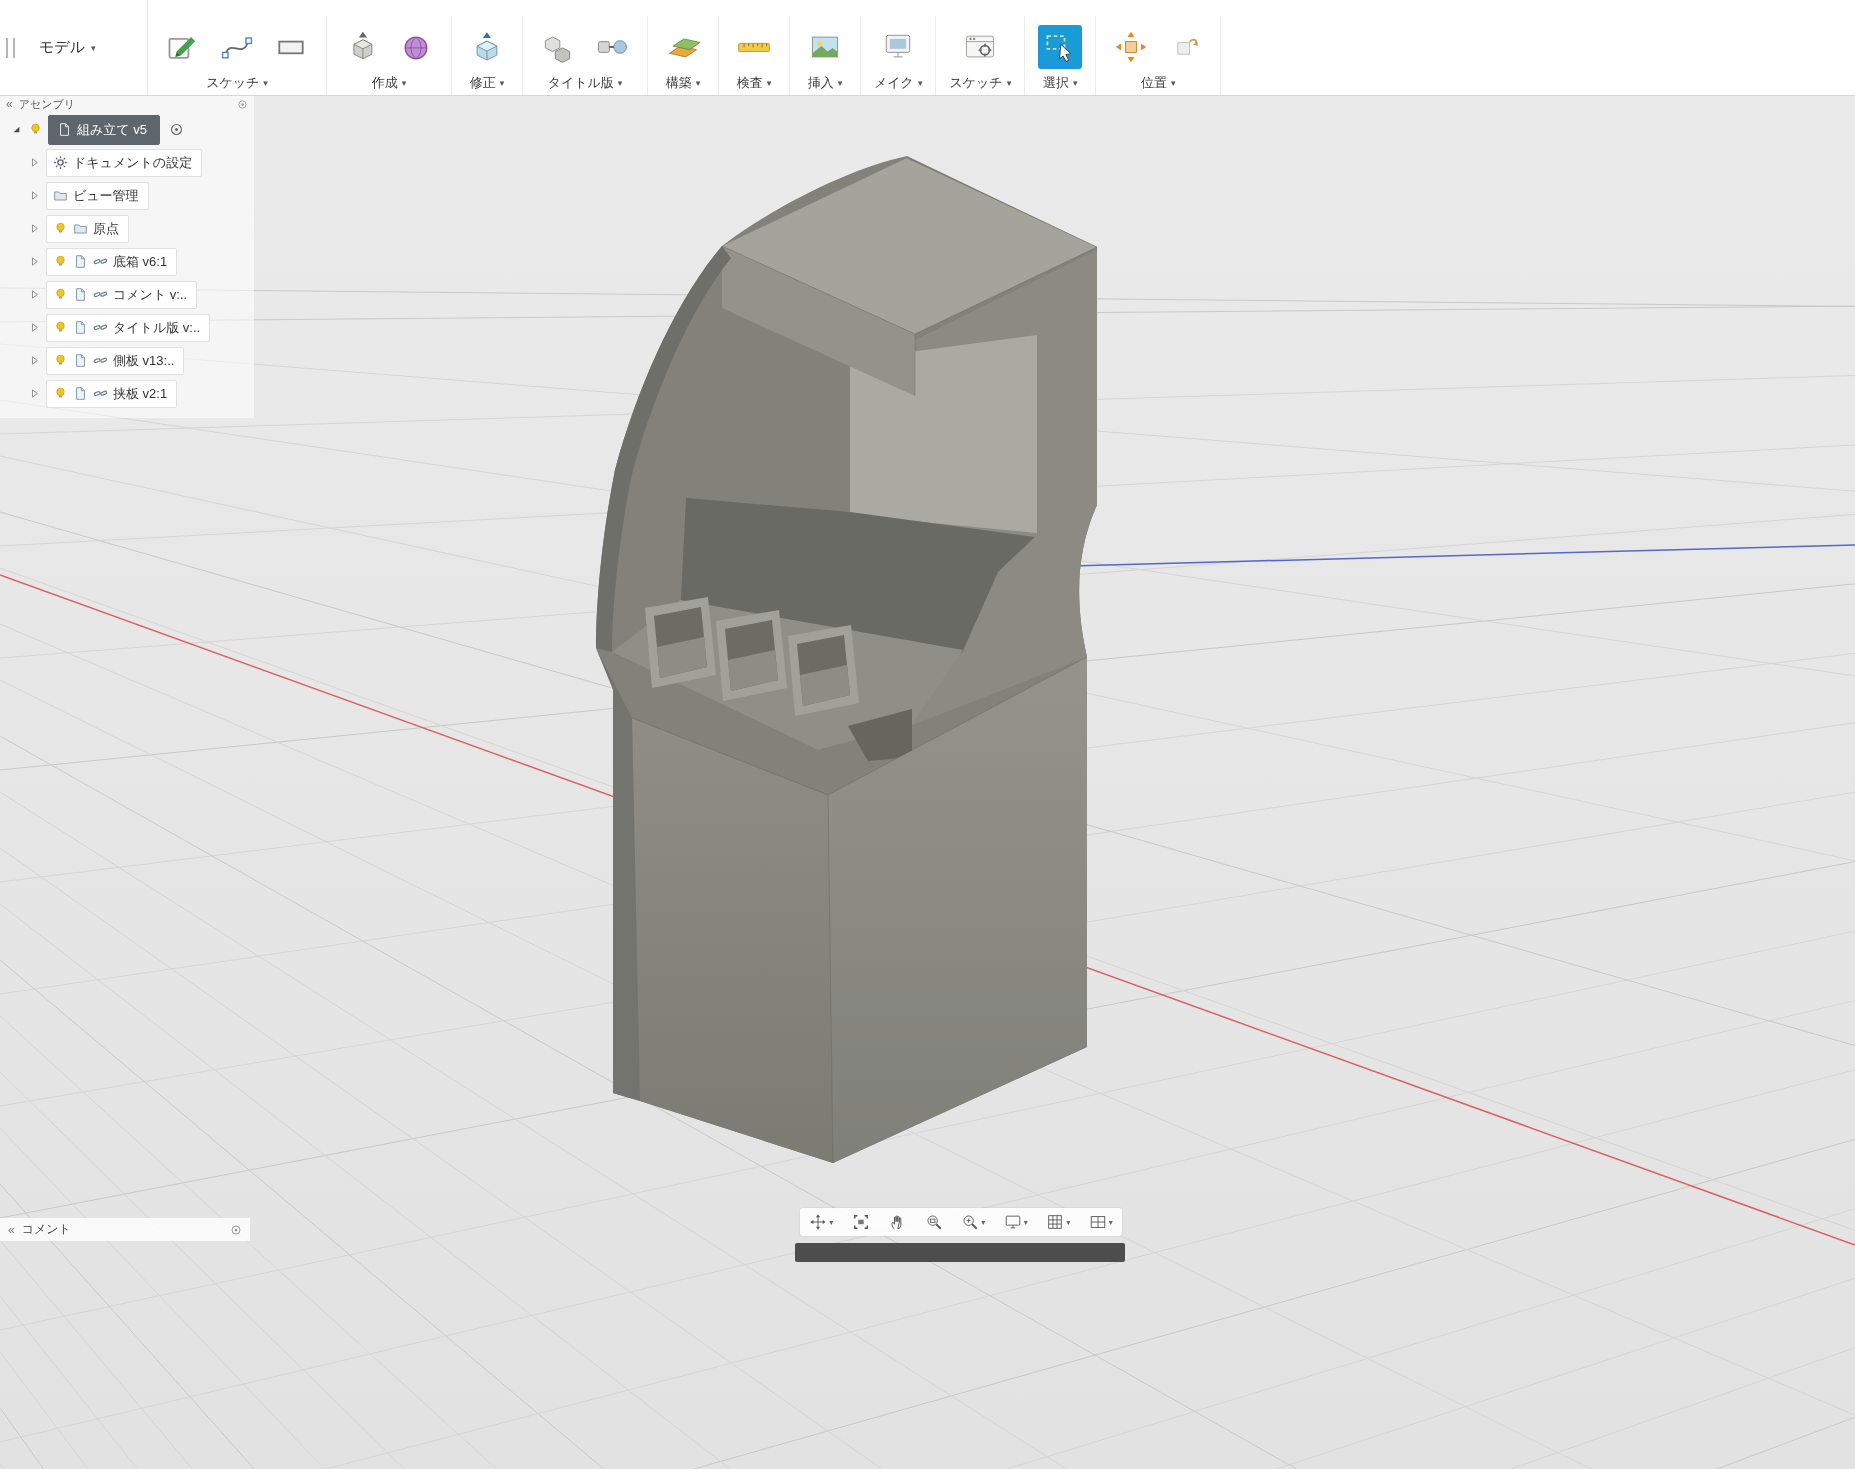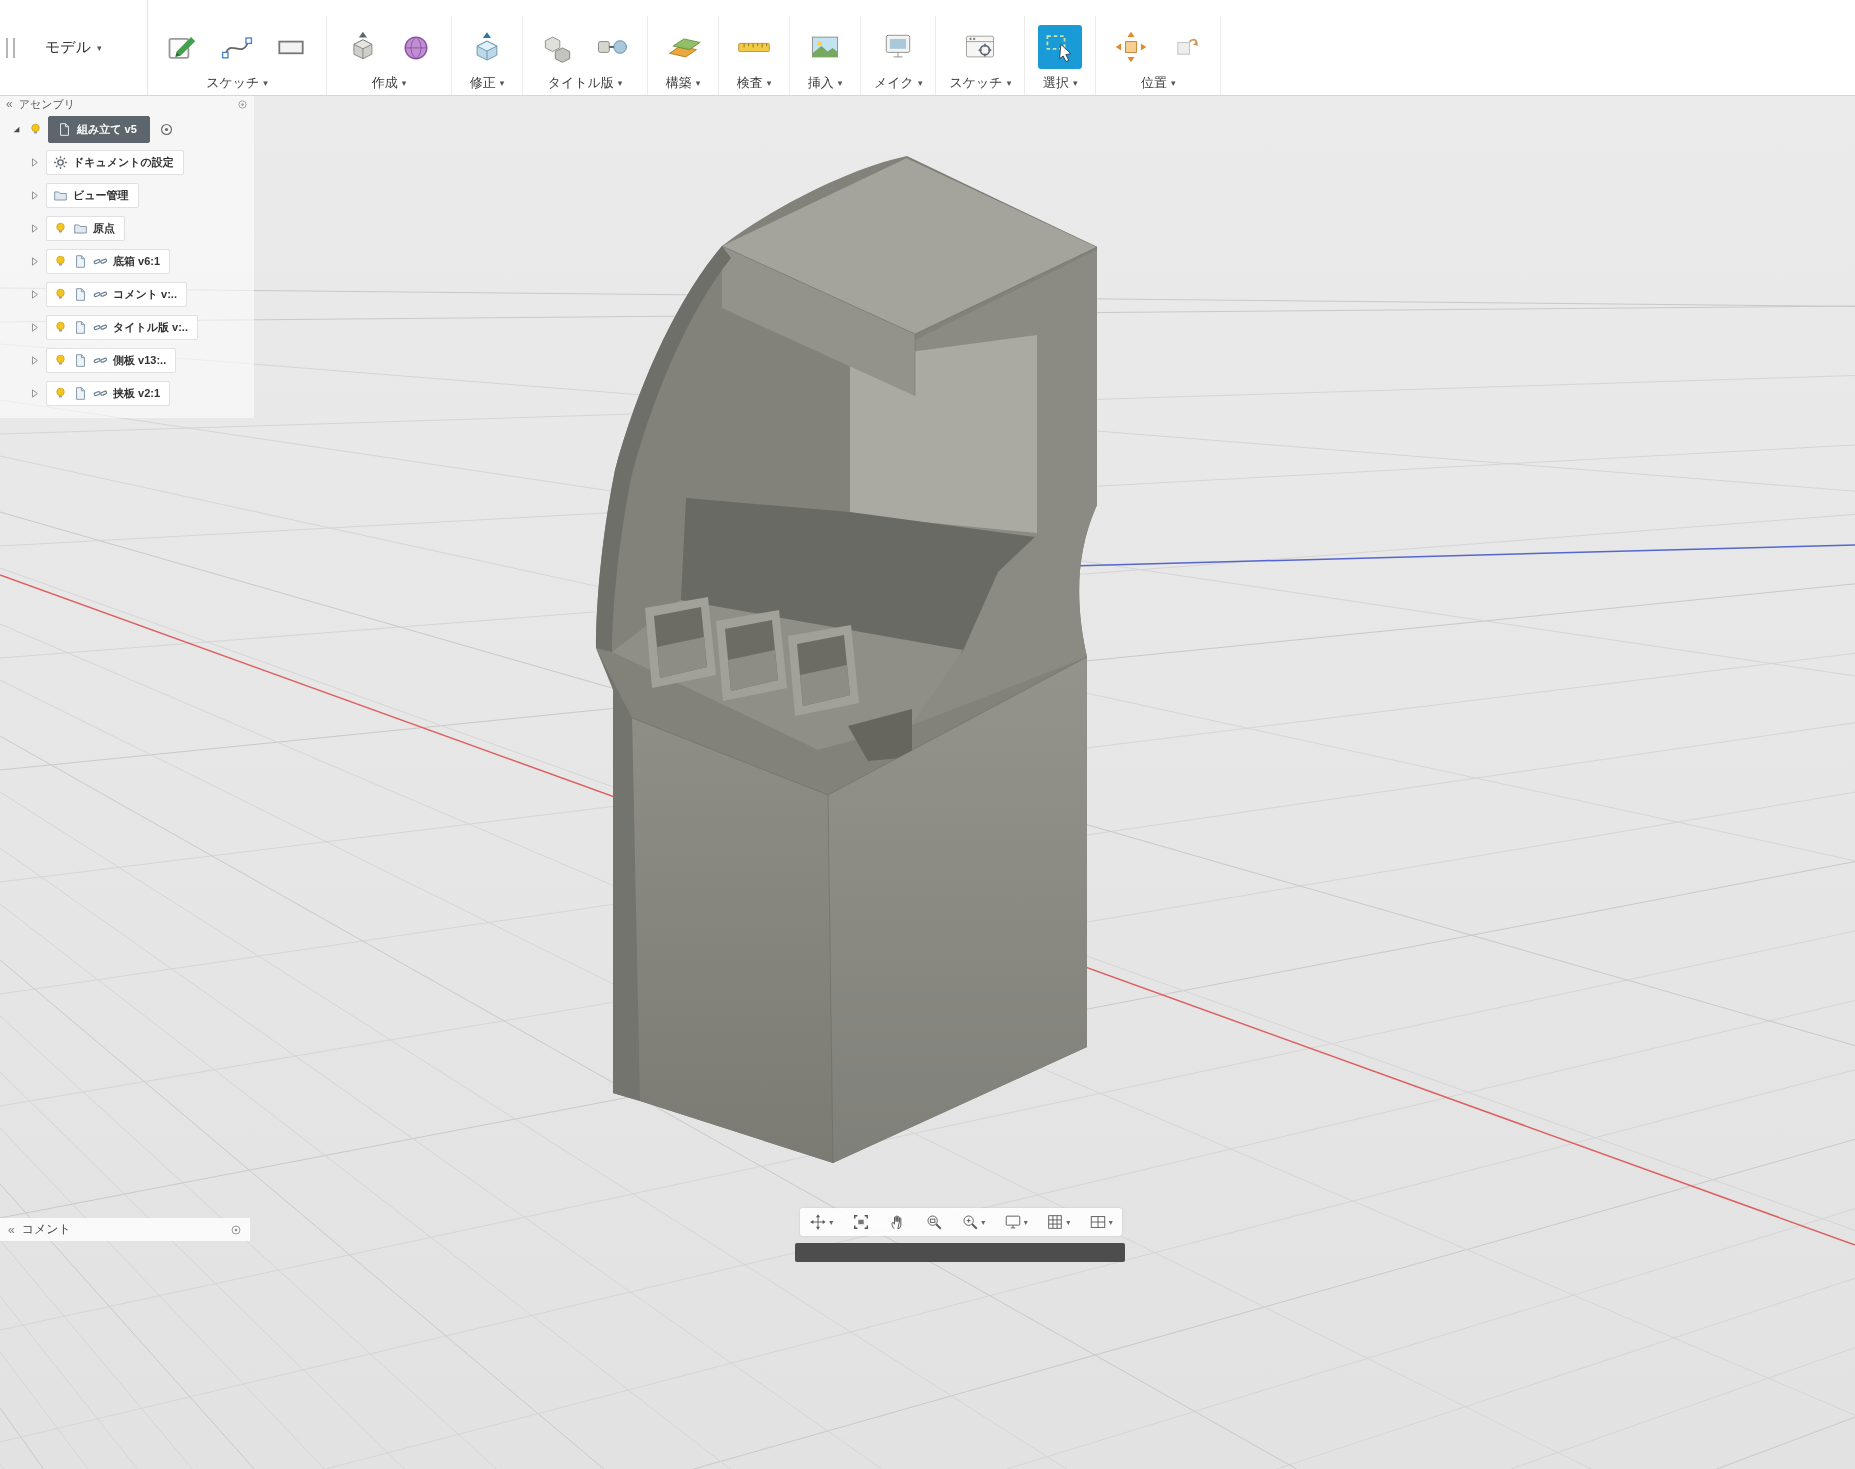--- a/index.html
+++ b/index.html
@@ -5,21 +5,21 @@
   html,body{margin:0;padding:0;width:1855px;height:1469px;overflow:hidden;
     background:#e6e6e6;font-family:"Liberation Sans","DejaVu Sans",sans-serif;}
   #stage{position:relative;width:1855px;height:1469px;}
 
   
   #viewport{position:absolute;left:0;top:0;width:1855px;height:1469px;z-index:0;}
 
   
   .toolbar{position:absolute;left:0;top:0;right:0;height:95px;background:#ffffff;
     border-bottom:1px solid #d6d6d6;display:flex;align-items:stretch;z-index:10;}
-  .tb-left{width:148px;display:flex;align-items:center;gap:16px;padding-left:6px;
+  .tb-left{width:148px;display:flex;align-items:center;gap:10px;padding-left:6px;
     border-right:1px solid #e6e6e6;box-sizing:border-box;}
   .grip{width:5px;height:20px;border-left:2px solid #b5b5b5;border-right:2px solid #b5b5b5;}
   .workspace{display:flex;align-items:center;gap:6px;font-size:15px;color:#333;margin-left:14px;cursor:default;}
   .caret{font-size:9px;color:#555;}
   .tb-groups{display:flex;align-items:flex-end;}
   .tb-group{display:flex;flex-direction:column;align-items:center;padding:5px 13px 3px;
     border-right:1px solid #ececec;}
   .tb-icons{display:flex;align-items:center;gap:10px;height:52px;}
   .tb-btn{border:none;background:transparent;padding:2px;width:44px;height:44px;
     display:flex;align-items:center;justify-content:center;border-radius:3px;cursor:default;}
@@ -35,22 +35,22 @@
     padding:0 6px;}
   .hdr-chev{color:#777;font-size:12px;}
   .hdr-spacer{flex:1;}
   .panel-header .ic svg{width:11px;height:11px;opacity:.7;}
   .tree-row{display:flex;align-items:center;height:33px;}
   .tree-row .arrow{margin:0 5px 0 28px;}
   .tree-row .arrow svg{width:13px;height:13px;}
   .root-row .arrow{margin-left:10px;}
   .root-row .ic.bulb-slot svg{width:15px;height:15px;}
   .pill{display:inline-flex;align-items:center;gap:5px;background:rgba(255,255,255,0.95);
-    border:1px solid #e0e0e0;border-radius:2px;padding:4px 9px 4px 6px;font-size:11px;color:#333;
-    white-space:nowrap;font-weight:bold;}
+    border:1px solid #e0e0e0;border-radius:2px;padding:4px 9px 4px 6px;font-size:13px;color:#333;
+    white-space:nowrap;}
   .pill .ic svg{width:15px;height:15px;}
   .root-pill{background:#5c666c;border-color:#5c666c;color:#fff;padding:5px 12px 5px 8px;}
   .root-row .tgt{margin-left:9px;}
   .root-row .tgt svg{width:15px;height:15px;}
   .root-row .ic.bulb-slot{margin-right:5px;}
 
   
   .commentbar{position:absolute;left:0;top:1218px;width:250px;height:23px;
     background:rgba(255,255,255,0.8);display:flex;align-items:center;gap:7px;
     font-size:12px;color:#444;padding:0 8px;box-sizing:border-box;z-index:5;}

